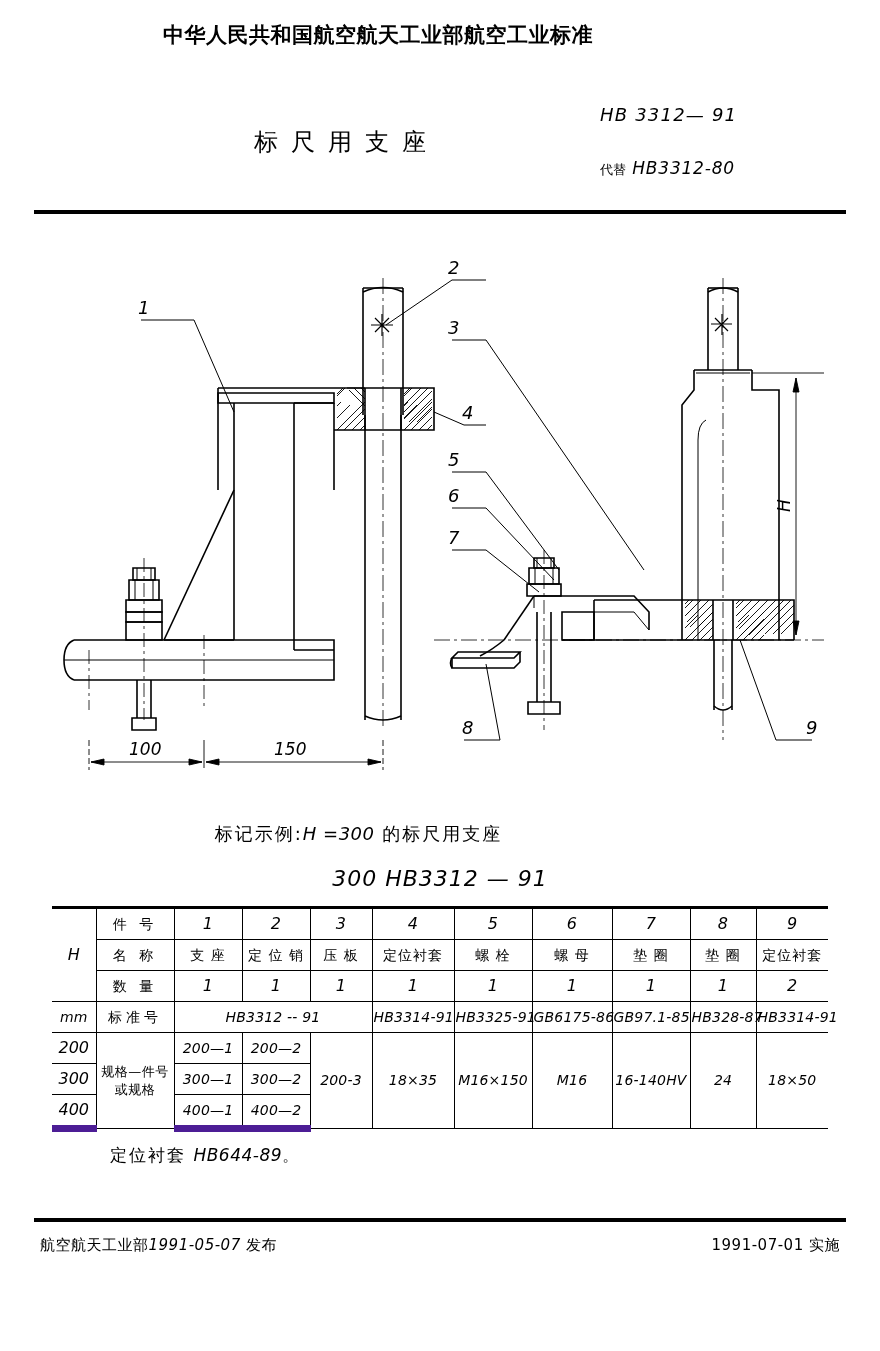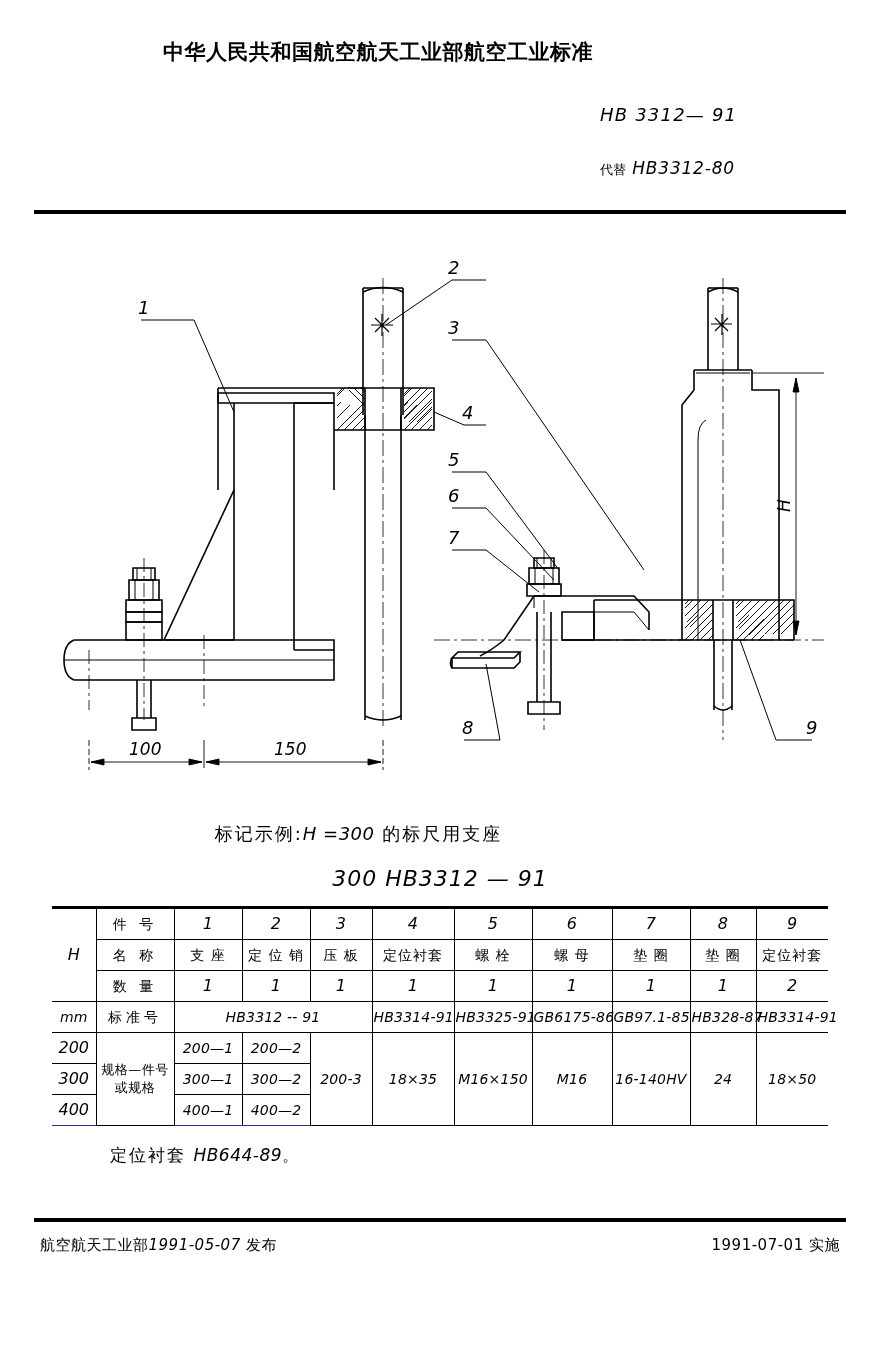--- a/index.html
+++ b/index.html
@@ -17,21 +17,21 @@
   }
   .page {
     position: absolute;
     left: 0; top: 0;
     width: 880px; height: 1351px;
   }
 
   
   .doc-title {
     position: absolute;
-    left: 0; top: 38px;
+    left: 0; top: 21px;
     width: 756px;
     text-align: center;
     font-family: "DejaVu Sans", sans-serif;
     font-weight: bold;
     font-size: 21px;
     letter-spacing: 0.5px;
   }
   .subject-title {
     position: absolute;
     left: 160px; top: 126px;
@@ -122,21 +122,21 @@
   }
   .parts-table td {
     border: 1px solid #000;
     text-align: center;
     vertical-align: middle;
     padding: 2px 1px;
     height: 26px;
     line-height: 1.15;
   }
   .parts-table .thick-top { border-top: 3px solid #000; }
-  .parts-table .thick-bottom { border-bottom: 1px solid #4c1d95; }
+  .parts-table .thick-bottom { border-bottom: 7px solid #4c1d95; }
   .parts-table .no-left { border-left: none; }
   .parts-table .no-right { border-right: none; }
   .num-it {
     font-style: italic;
     font-size: 16px;
     letter-spacing: 0.5px;
   }
   .name-cell {
     font-size: 14px;
     letter-spacing: 1px;
@@ -206,20 +206,21 @@
     font-size: 18px;
   }
 </style>
 </head>
 <body>
 
 <div class="page">
 
   <div class="doc-title">中华人民共和国航空航天工业部航空工业标准</div>
 
+  <div class="subject-title">标尺用支座</div>
 
   <div class="std-no">HB  3312— 91</div>
 
   <div class="replaces">
     <span class="cn">代替</span>
     <span>HB3312-80</span>
   </div>
 
   <div class="rule-top"></div>
 

